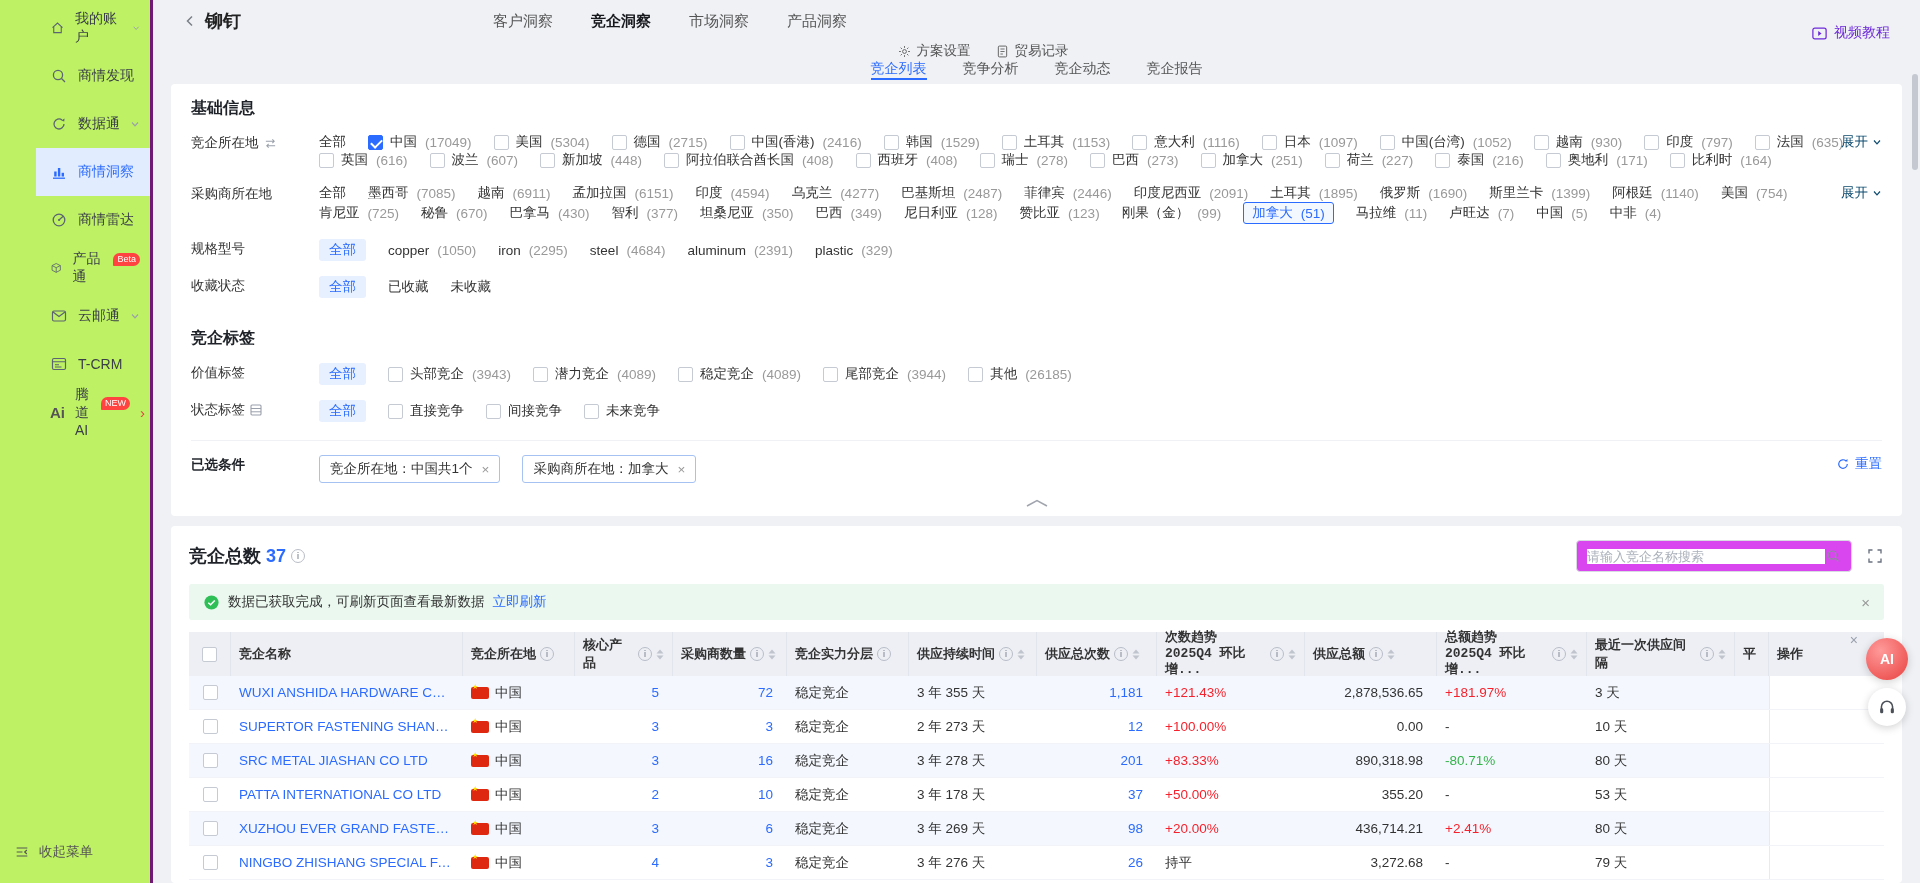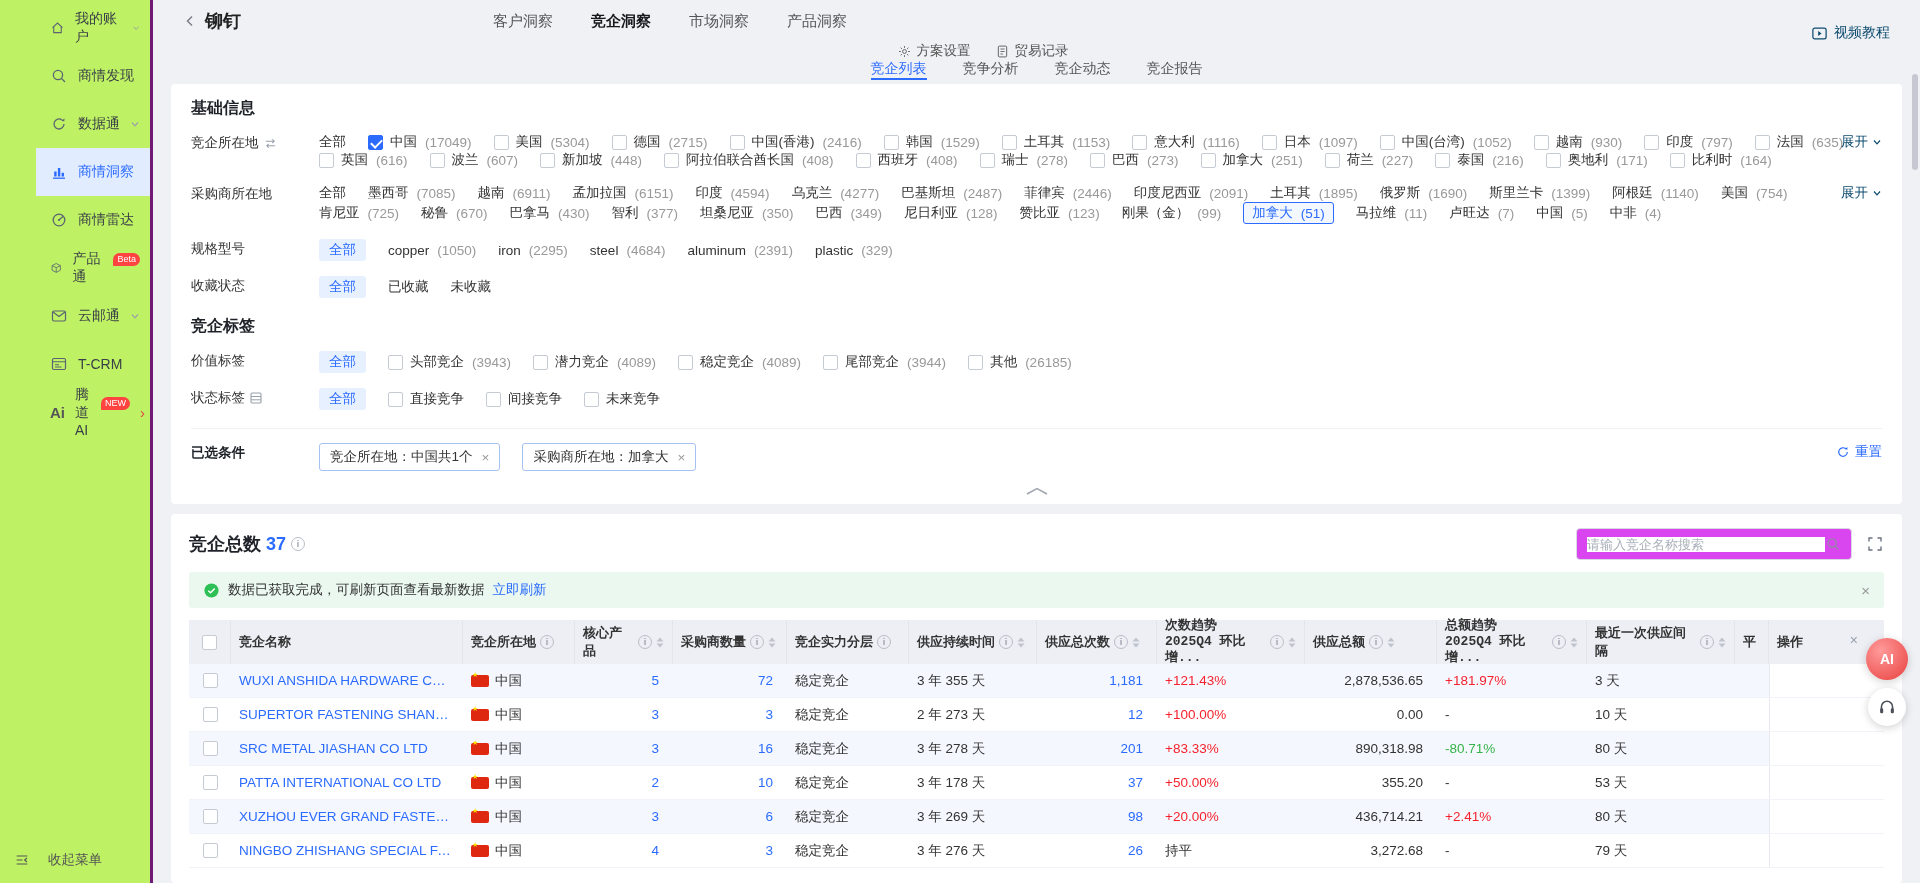--- a/index.html
+++ b/index.html
@@ -10,49 +10,49 @@
   
   .sidebar { width:153px; background:#bef264; flex:none; display:flex; flex-direction:column; border-right:3px solid #701a75; position:relative; padding-top:4px;padding-left:36px; }
   .side-item { height:48px; display:flex; align-items:center; gap:10px; padding:0 10px 0 14px; font-size:14px; color:#3a3f47; cursor:pointer; }
   .side-item .icn { color:#5b6472; }
   .side-item.active { background:#e1ecff; color:#2b6bff; }
   .side-item.active .icn { color:#2b6bff; }
   .side-chev { margin-left:auto; color:#9aa0ab; }
   .side-badge { background:#ff4340; color:#fff; font-size:9px; line-height:1; padding:2px 4px; border-radius:7px 7px 7px 1px; transform:translateY(-9px); margin-left:2px; }
   .chev-right-red { margin-left:auto; color:#e04545; font-size:15px; }
   .ai-glyph { font-weight:bold; font-size:15px; color:#555; width:18px; text-align:center; }
-  .side-collapse { position:absolute; bottom:14px; left:14px; display:flex; align-items:center; gap:18px; color:#555; font-size:13.5px; cursor:pointer; }
+  .side-collapse { position:absolute; bottom:22px; left:14px; display:flex; align-items:center; gap:9px; color:#555; font-size:13.5px; cursor:pointer; }
 
   
   .main { flex:1; display:flex; flex-direction:column; min-width:0; position:relative; }
 
   .topbar { position:relative; }
   .tb-row { display:flex; align-items:center; }
   .tb-row1 { height:42px; }
   .tb-row2 { height:36px;flex-direction:column; }
   .tb-left { width:340px; flex:none; padding-left:30px; display:flex; align-items:center; gap:8px; }
   .back-icon { color:#7a8088; cursor:pointer; }
   .page-title { font-size:18px; font-weight:bold; color:#222; }
   .main-tabs { display:flex; gap:38px; font-size:15px; color:#555; }
   .main-tab { cursor:pointer; }
   .main-tab.active { color:#16181d; font-weight:bold; }
-  .video-link { position:absolute; right:30px; top:24px; display:flex; align-items:center; gap:6px; color:#0c4a6e; font-size:14px; cursor:pointer; }
+  .video-link { position:absolute; right:30px; top:24px; display:flex; align-items:center; gap:6px; color:#6d28d9; font-size:14px; cursor:pointer; }
   .left-links { display:flex; gap:24px; color:#555; font-size:13.5px; }
   .left-link { display:flex; align-items:center; gap:5px; cursor:pointer; }
   .sub-tabs { display:flex; gap:36px; font-size:14px; color:#555; height:100%; }
   .sub-tab { display:flex; align-items:center; height:100%; border-bottom:2px solid transparent; cursor:pointer; }
   .sub-tab.active { color:#2b6bff; border-bottom-color:#2b6bff; }
 
   .content { flex:1; padding:6px 18px 0; display:flex; flex-direction:column; min-width:0; }
   .card { background:#fff; border-radius:4px; }
 
   
   .filter-card { padding:14px 20px 4px; margin-bottom:10px; }
   .sec-title { font-size:16px; font-weight:bold; color:#1f2329; margin-bottom:14px; }
-  .sec-title.mt { margin-top:18px; }
+  .sec-title.mt { margin-top:30px; }
   .frow { display:flex; align-items:flex-start; margin-bottom:15px; font-size:13.5px; }
   .flabel { width:128px; flex:none; color:#333; display:flex; align-items:center; gap:5px; padding-top:1px; }
   .fbody { flex:1; min-width:0; display:flex; flex-direction:column; gap:0; }
   .fline { display:flex; align-items:center; gap:22px; white-space:nowrap; }
   .fall { color:#333; cursor:pointer; flex:none; }
   .fall.chip { background:#e7f0ff; color:#2b6bff; padding:2px 10px; border-radius:3px; }
   .fitem { display:flex; align-items:center; gap:7px; cursor:pointer; color:#333; }
   .fitem .cnt { color:#999; margin-left:1px; }
   .fitem.selected { color:#2b6bff; border:1px solid #2b6bff; border-radius:3px; padding:1px 8px; background:#f3f8ff; }
   .fitem.selected .cnt { color:#2b6bff; }

